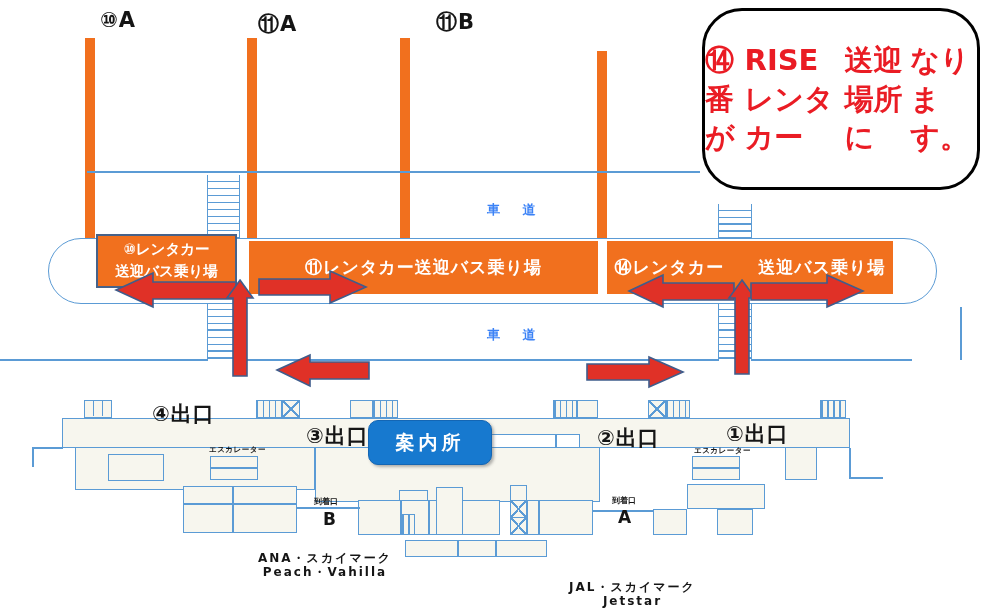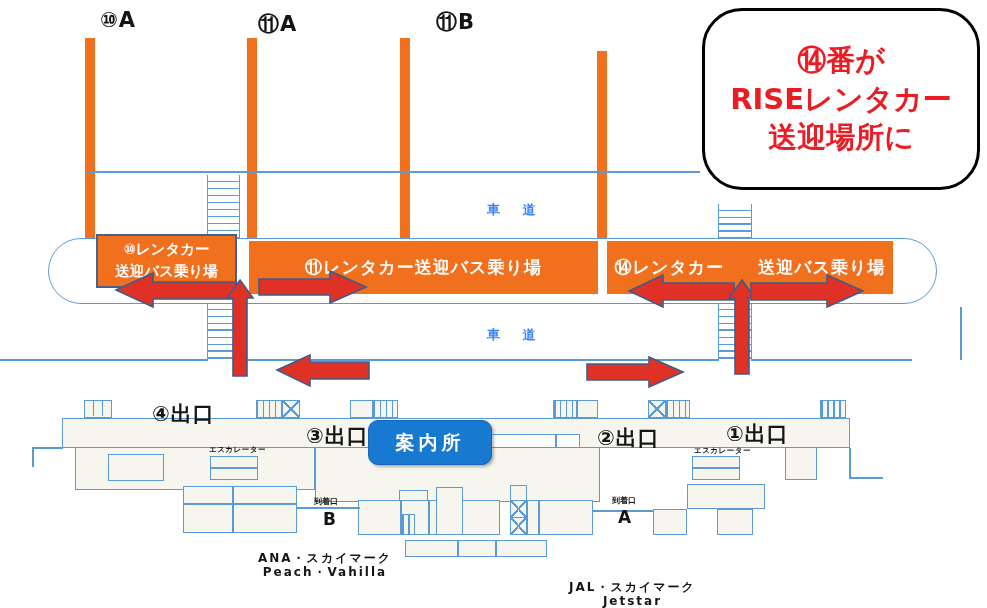--- a/index.html
+++ b/index.html
@@ -28,22 +28,22 @@
   .esc{background-image:linear-gradient(to bottom,transparent calc(50% - 0.8px),var(--blue) calc(50% - 0.8px) calc(50% + 0.8px),transparent calc(50% + 0.8px));}
   .island{position:absolute;left:48px;top:238px;width:887px;height:64px;background:#fff;
           border:1.6px solid var(--blue);border-radius:33px;}
   .stop{position:absolute;background:var(--orange);color:#fff;font-weight:bold;
         display:flex;align-items:center;justify-content:center;text-align:center;box-sizing:border-box;}
   #stop10{left:96px;top:234px;width:141px;height:54px;border:2px solid #476289;
           flex-direction:column;font-size:14.5px;line-height:1.5;}
   #stop11{left:249px;top:241px;width:349px;height:53px;font-size:17px;letter-spacing:1px;}
   #stop14{left:607px;top:241px;width:286px;height:53px;font-size:17px;letter-spacing:1px;gap:34px;}
   .bubble{position:absolute;left:702px;top:8px;width:272px;height:176px;background:#fff;
-          border:3.5px solid #000;border-radius:40px;display:flex;flex-direction:column;
-          justify-content:center;align-items:center;text-align:right;
+          border:3.5px solid #000;border-radius:40px;display:flex;flex-direction:row;
+          justify-content:center;align-items:center;text-align:left;
           font-weight:bold;color:var(--bubble-red);font-size:29px;line-height:1.33;}
   .roadlbl{font-size:13px;letter-spacing:9px;color:#3b82f6;}
   .toplbl{font-size:21px;letter-spacing:1px;}
   .exitlbl{font-size:21px;letter-spacing:1px;}
   .tiny{font-size:7.5px;letter-spacing:0.5px;}
   .arrlbl{font-size:8px;}
   .arrletter{font-size:17px;letter-spacing:1px;}
   .air{position:absolute;text-align:center;font-weight:bold;font-size:12px;
        letter-spacing:2px;color:#151515;line-height:1.2;}
   #info-desk{position:absolute;left:368px;top:420px;width:122px;height:43px;background:var(--info);
@@ -179,15 +179,16 @@
       <polygon points="751,283 827,283 827,275 863,291 827,307 827,300 751,300"></polygon>
       <polygon points="277,370 310,355 310,362 369,362 369,379 310,379 310,386"></polygon>
       <polygon points="587,364 649,364 649,357 683,372 649,387 649,380 587,380"></polygon>
     </g>
   </svg>
 
   <div class="bubble">
     <div>⑭番が</div>
     <div>RISEレンタカー</div>
     <div>送迎場所に</div>
+    <div>なります。</div>
   </div>
 
 </div>
 
 </body></html>

